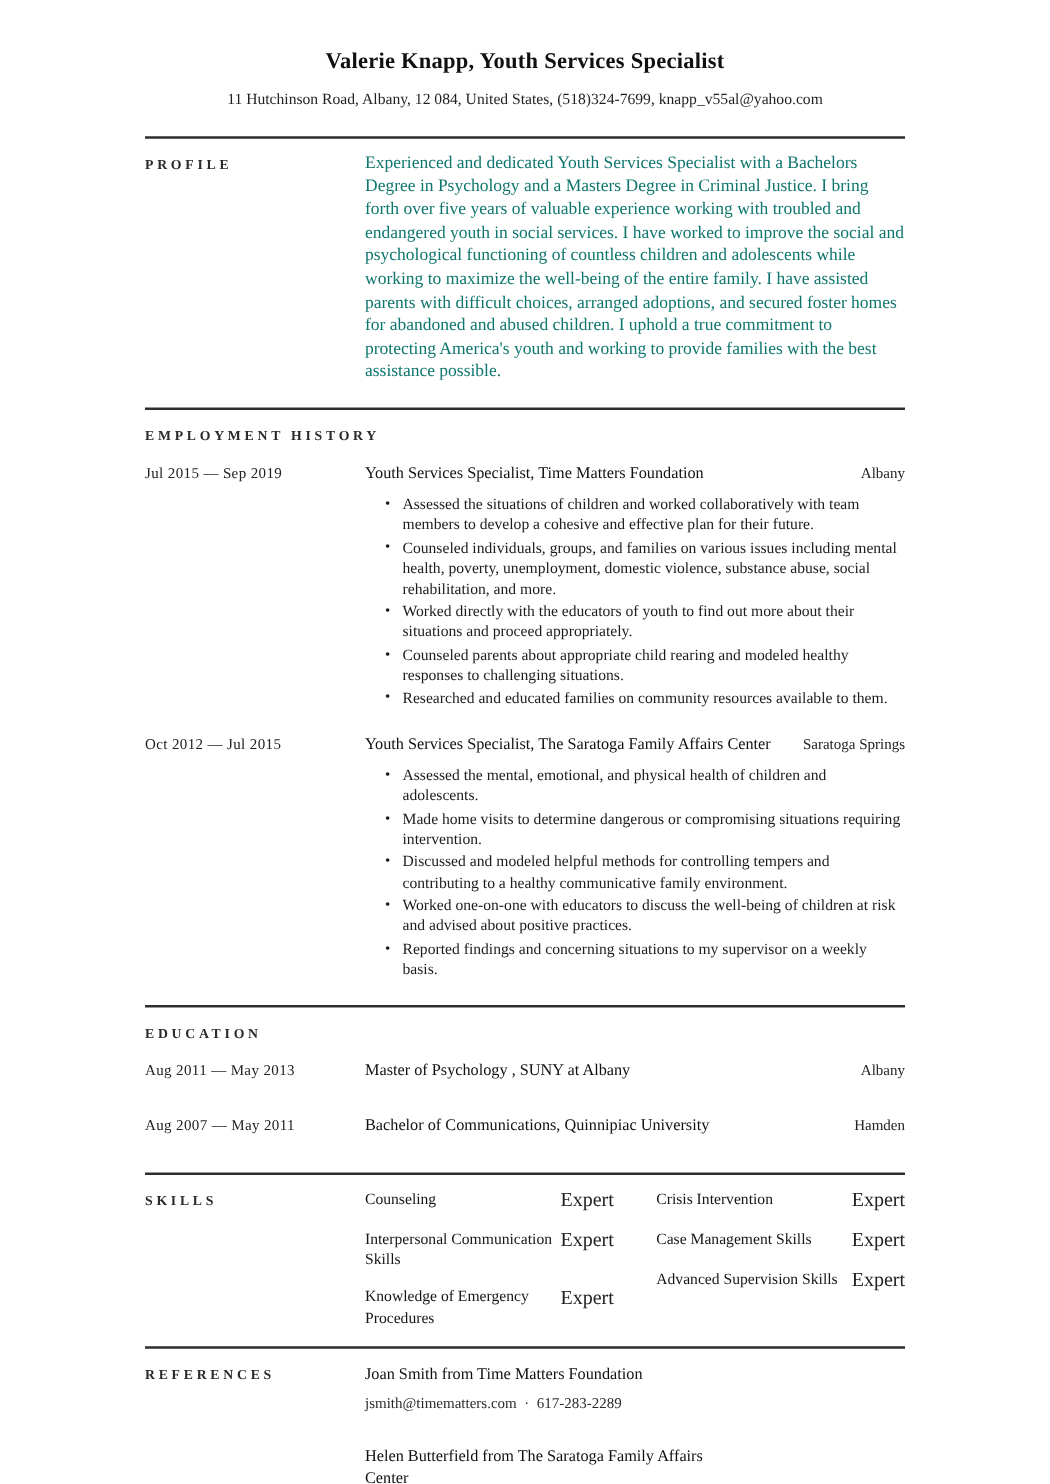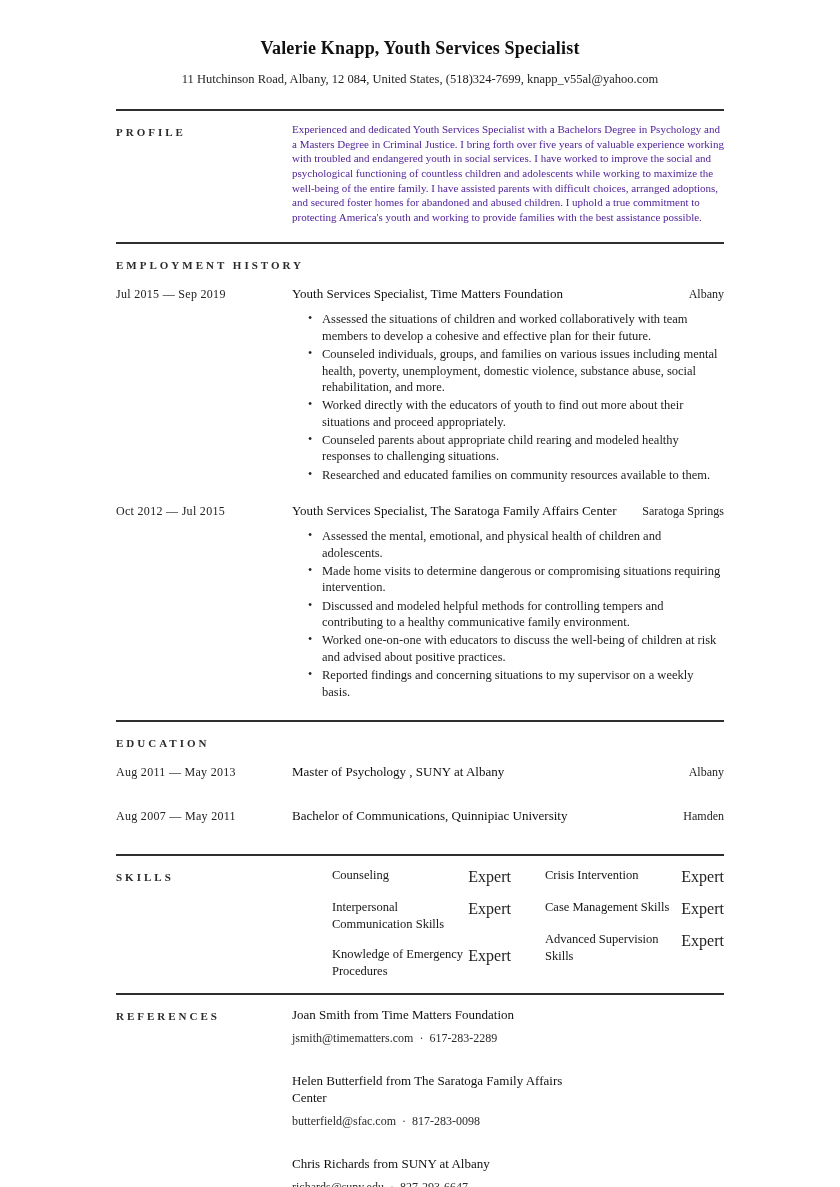--- a/index.html
+++ b/index.html
@@ -18,41 +18,41 @@
 
   
   .section { border-top: 2px solid #2e2e2e; padding: 11px 0 18px 0; }
   .grid { display: grid; grid-template-columns: 176px 1fr; }
   .sec-label {
     font-size: 11px; font-weight: bold; letter-spacing: 3px;
     color: #2b2b2b; padding-top: 4px; white-space: nowrap;
   }
   .sec-heading { margin-bottom: 15px; }
 
-  .body-text { font-size: 11px; line-height: 1.33; color: #4c1d95; }
+  .body-text { font-size: 14px; line-height: 1.33; color: #0f766e; }
 
   
   .entry-head { display: grid; grid-template-columns: 176px 1fr auto; align-items: baseline; }
   .dates { font-size: 12px; color: #222222; letter-spacing: 0.3px; }
   .entry-title { font-size: 13px; color: #101010; padding-right: 12px; }
   .entry-loc { font-size: 12px; color: #222222; text-align: right; }
 
   .job + .job { margin-top: 20px; }
   .bullets { list-style: none; margin: 9px 0 0 176px; padding: 0; }
   .bullets li {
     position: relative; padding-left: 30px;
     font-size: 12.5px; line-height: 1.31; margin-bottom: 2px; color: #1c1c1c;
   }
   .bullets li::before { content: "\2022"; position: absolute; left: 16px; top: 0; font-size: 12px; color: #1c1c1c; }
 
   .edu-entry + .edu-entry { margin-top: 28px; }
   .section-education { padding-bottom: 30px; }
 
   
-  .skills-grid { display: grid; grid-template-columns: 1fr 1fr; column-gap: 34px; margin-left: 40px; }
+  .skills-grid { display: grid; grid-template-columns: 1fr 1fr; column-gap: 34px; }
   .skill-col { display: flex; flex-direction: column; gap: 13px; }
   .skill-row { display: flex; justify-content: space-between; align-items: flex-start; }
   .skill-name { font-size: 12.5px; line-height: 1.35; max-width: 200px; color: #161616; }
   .skill-level { font-size: 16px; color: #222222; padding-top: 1px; }
   .section-skills { padding-bottom: 14px; }
 
   
   .ref-entry + .ref-entry { margin-top: 26px; }
   .ref-name { font-size: 13px; line-height: 1.35; max-width: 300px; color: #101010; font-family: Liberation Serif, serif; }
   .ref-contact { margin-top: 7px; font-size: 12px; color: #2a2a2a; }

